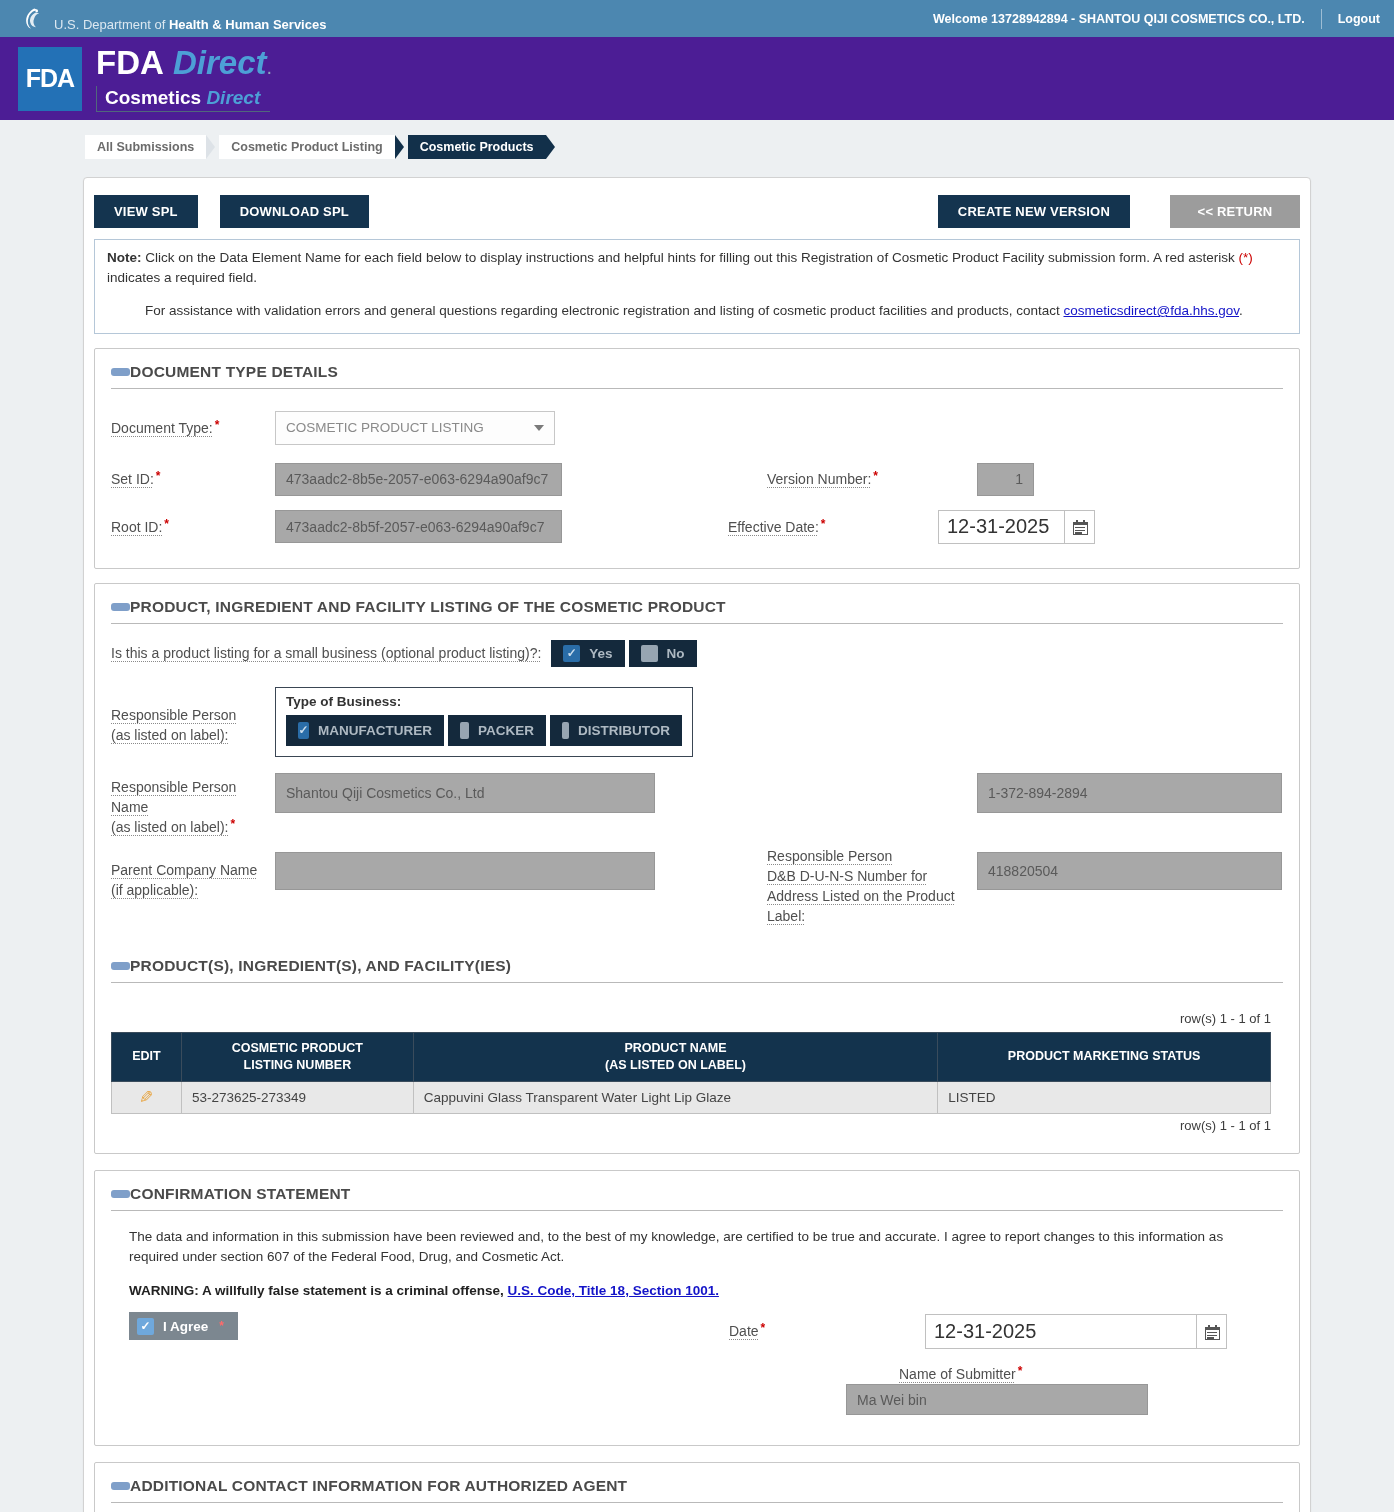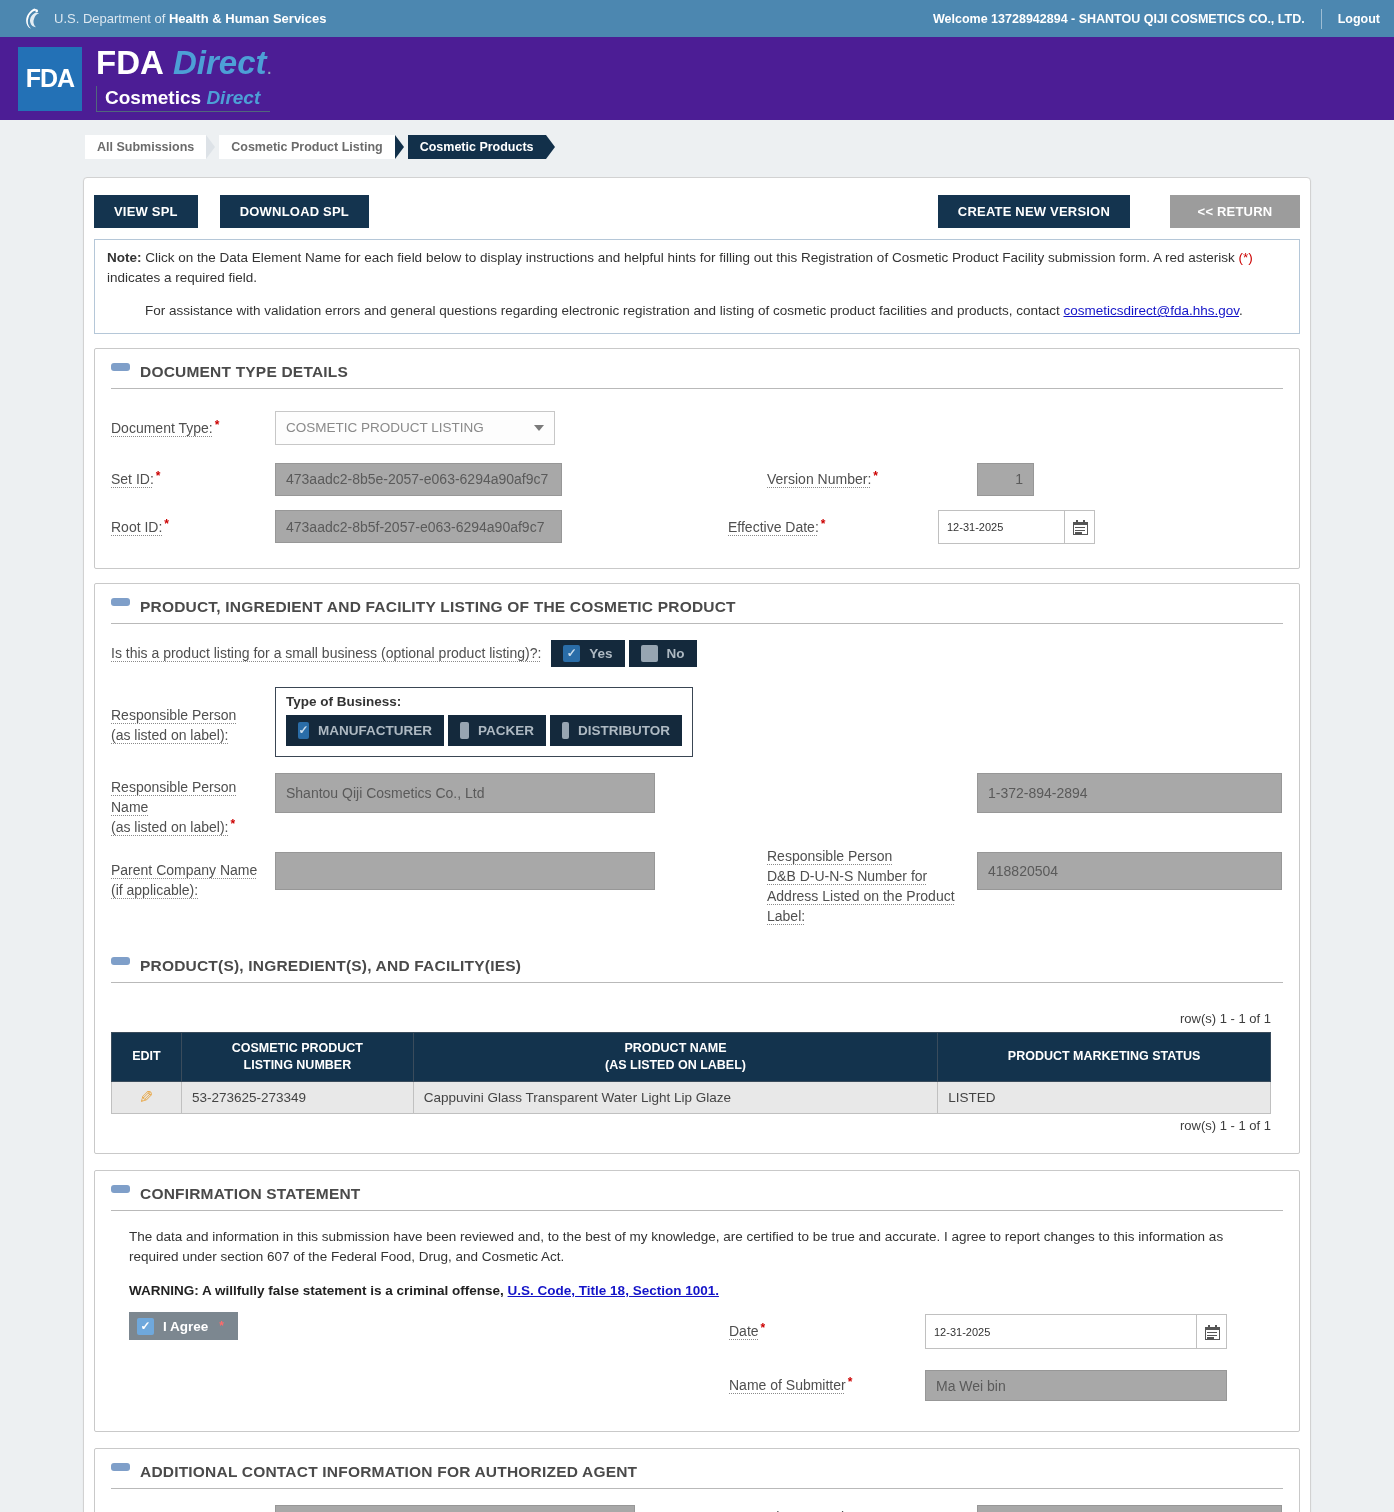--- a/index.html
+++ b/index.html
@@ -1,21 +1,21 @@
 <!DOCTYPE html>
 <html><head>
 <meta charset="utf-8">
 <style>
   * { margin:0; padding:0; box-sizing:border-box; }
   html,body { width:1394px; height:1512px; overflow:hidden; }
   body { font-family:"Liberation Sans", sans-serif; background:#edf0f2; }
 
   
   .topbar { height:37px; background:#4c87b0; display:flex; align-items:center; justify-content:space-between; padding:0 14px 0 18px; }
-  .topbar-left { display:flex; align-items:center; gap:10px; }
+  .topbar-left { display:flex; align-items:flex-end; gap:10px; }
   .hhs-logo { width:26px; height:26px; }
   .topbar-agency { color:#dce8f1; font-size:13px; }
   .topbar-agency b { color:#ffffff; font-weight:bold; }
   .topbar-right { display:flex; align-items:center; }
   .welcome { color:#ffffff; font-size:12.5px; font-weight:bold; }
   .topbar-divider { width:1px; height:20px; background:#9dbdd4; margin:0 16px; }
   .logout { color:#ffffff; font-size:12.5px; font-weight:bold; cursor:pointer; text-decoration:none; }
 
   
   .appheader { height:83px; background:#4c1d95; display:flex; align-items:center; padding:0 0 0 18px; }
@@ -46,37 +46,37 @@
   .btn-gray { background:#9c9c9c; }
   .toolbar .gap12 { width:22px; }
   .toolbar-spacer { flex:1; }
 
   .notebox { margin-top:11px; border:1px solid #b5c7d8; background:#fff; padding:8px 12px 12px 12px; font-size:13.5px; color:#333; line-height:1.45; }
   .notebox .assist { margin-top:14px; padding-left:38px; }
   .red { color:#cc0000; }
   a.blue-link { color:#1414c8; text-decoration:underline; font-weight:normal; }
 
   .section { margin-top:14px; border:1px solid #c9c9c9; border-radius:2px; padding:10px 16px 24px 16px; }
-  .sec-head { display:flex; gap:10px; padding-top:4px; }
+  .sec-head { display:flex; align-items:center; padding-top:4px; }
   .dash-ico { width:19px; height:8px; border-radius:3px; background:#7f9fc9; flex:0 0 auto; }
   .sec-title { font-size:15.5px; font-weight:bold; color:#4a4a4a; letter-spacing:.2px; }
   .sec-rule { border:none; border-top:1px solid #b9b9b9; margin:7px 0 0 0; }
 
   .lbl { color:#4f4f4f; font-size:14px; text-decoration:underline dotted #8a8a8a; text-decoration-thickness:1px; text-underline-offset:3px; line-height:1.45; }
   .req { color:#cc0000; font-weight:bold; font-size:12px; vertical-align:top; margin-left:2px; }
 
   .frow { display:flex; align-items:flex-start; }
   .col-l-label { width:148px; flex:0 0 auto; }
   .col-l-field { width:380px; flex:0 0 auto; margin-left:16px; }
   .col-mid-spacer { flex:1; }
   .col-r-label { width:196px; flex:0 0 auto; }
   .col-r-field { flex:0 0 auto; margin-left:14px; }
 
   .inp-dis { background:#a8a8a8; border:1px solid #979797; color:#5a5a5a; font-size:14px; padding:0 10px; font-family:inherit; }
-  .inp-white { background:#fff; border:1px solid #c0c0c0; color:#333; font-size:11px; padding:0 8px; font-family:inherit; }
+  .inp-white { background:#fff; border:1px solid #c0c0c0; color:#333; font-size:20px; padding:0 8px; font-family:inherit; }
 
   .selectbox { width:280px; height:34px; border:1px solid #c7c7c7; background:#fdfdfd; color:#8a8a8a; font-size:13.5px; display:flex; align-items:center; justify-content:space-between; padding:0 10px; }
   .sel-chev { width:0; height:0; border-left:5px solid transparent; border-right:5px solid transparent; border-top:6px solid #7a7a7a; }
 
   .cal-btn { width:30px; height:34px; border:1px solid #c0c0c0; border-left:none; background:#fff; display:flex; align-items:center; justify-content:center; cursor:pointer; }
 
   
   .chip { background:#14293c; display:inline-flex; align-items:center; gap:9px; padding:0 12px; height:27px; color:#aeb9c2; font-size:13.5px; font-weight:bold; }
   .cb { width:17px; height:17px; border-radius:2px; display:flex; align-items:center; justify-content:center; font-size:12px; }
   .cb.checked { background:#2a6da8; color:#c9dcec; }
@@ -355,21 +355,21 @@
                   <rect x="1" y="3" width="14" height="3" fill="#555"></rect>
                   <rect x="3.5" y="0.5" width="2" height="4" fill="#555"></rect>
                   <rect x="10.5" y="0.5" width="2" height="4" fill="#555"></rect>
                   <rect x="3" y="8" width="10" height="1.3" fill="#555"></rect>
                   <rect x="3" y="10.6" width="10" height="1.3" fill="#555"></rect>
                   <rect x="3" y="13.2" width="7" height="1.3" fill="#555"></rect>
                 </svg>
             </span>
           </div>
         </div>
-        <div class="frow" style="align-items:center; margin-top:21px;">
+        <div class="frow" style="align-items:center; margin-top:15px;flex-direction:column;">
           <div style="width:196px;"><span class="lbl">Name of Submitter</span><span class="req">*</span></div>
           <input class="inp-dis" style="width: 302px; height: 31px;" readonly="" value="Ma Wei bin">
         </div>
       </div>
     </div>
   </div>
 
   <div class="section" style="margin-top:16px; padding-bottom:20px;">
     <div class="sec-head">
       <span class="dash-ico"></span>

